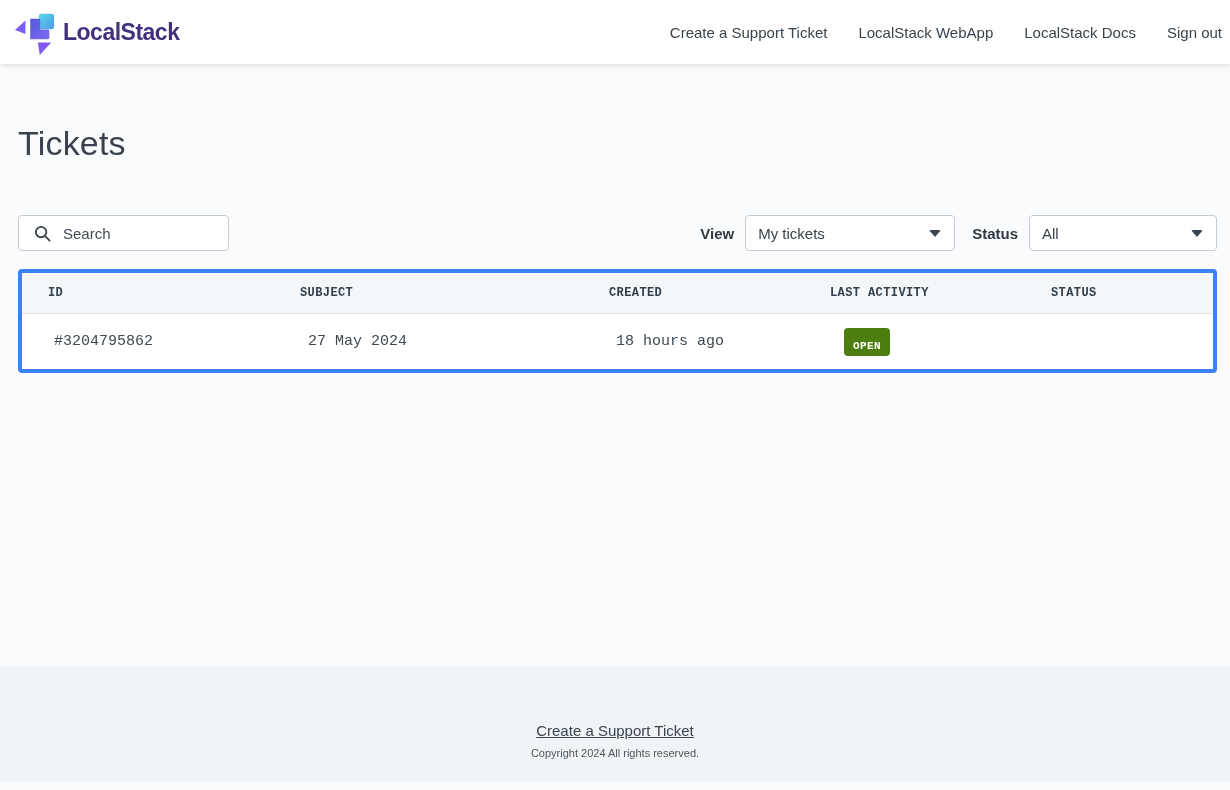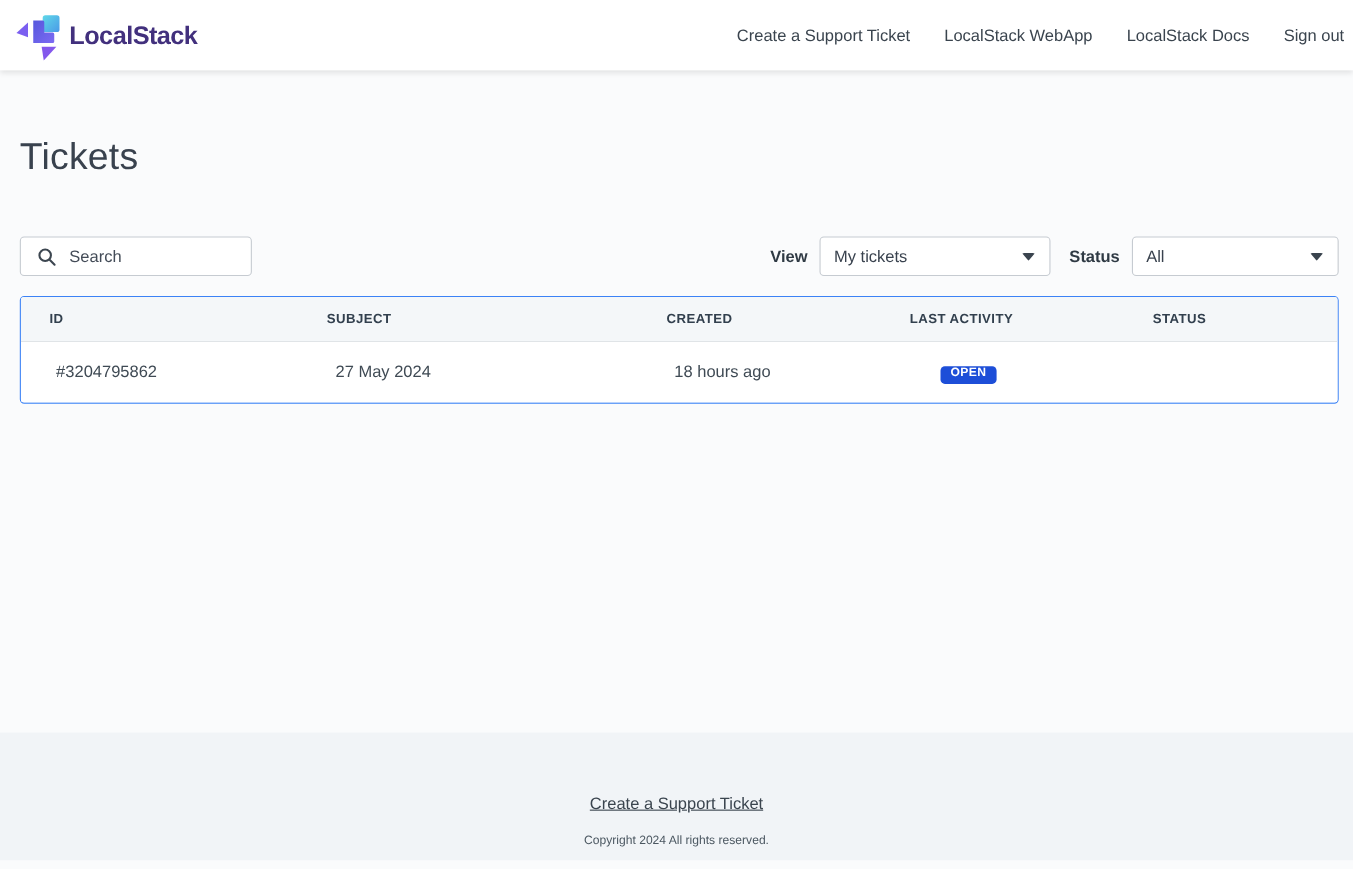--- a/index.html
+++ b/index.html
@@ -109,23 +109,24 @@
     border-left: 6px solid transparent;
     border-right: 6px solid transparent;
     border-top: 7px solid #3a444e;
     border-radius: 2px;
   }
 
   
   .table-card {
     margin-top: 18px;
     background: #ffffff;
-    border: 1px solid #3b82f6;
+    border: 4px solid #3b82f6;
     border-radius: 4px;
     overflow: hidden;
+    font-family: Liberation Mono, monospace;
   }
   .t-row {
     display: grid;
     grid-template-columns: 252px 309px 221px 221px 1fr;
     align-items: center;
   }
   .t-head {
     background: #f4f7f9;
     height: 41px;
     border-bottom: 1px solid #e0e4e7;
@@ -143,47 +144,47 @@
   .t-body-row .t-cell:nth-child(2) { padding-left: 34px; }
   .t-body-row .t-cell:nth-child(3) { padding-left: 33px; }
   .t-body-row .t-cell:nth-child(4) { padding-left: 34px; }
   .subject-link {
     color: #37424c;
     text-decoration: underline;
     cursor: pointer;
   }
   .badge-open {
     display: inline-block;
-    background: #1d4ed8;
+    background: #4d7c0f;
     color: #ffffff;
     font-size: 11px;
     font-weight: bold;
     letter-spacing: 0.4px;
-    padding: 0 9px 4px;
-    border-radius: 4px;
-    margin-left: 20px;
+    padding: 12px 9px 4px;
+    border-radius: 4px;
+    margin-left: 6px;
   }
 
   
   .footer {
     height: 116px;
     background: #f1f4f7;
     display: flex;
     flex-direction: column;
     align-items: center;
     padding-top: 56px;
   }
   .footer-link {
     font-size: 15px;
     color: #3a444e;
     text-decoration: underline;
     cursor: pointer;
   }
   .copyright {
-    margin-top: 19px;
+    margin-top: 8px;
     font-size: 11px;
     color: #4b5761;
   }
 </style>
 </head>
 <body>
 
 <div class="header">
   <div class="brand">
     <span style="display:inline-flex;">

